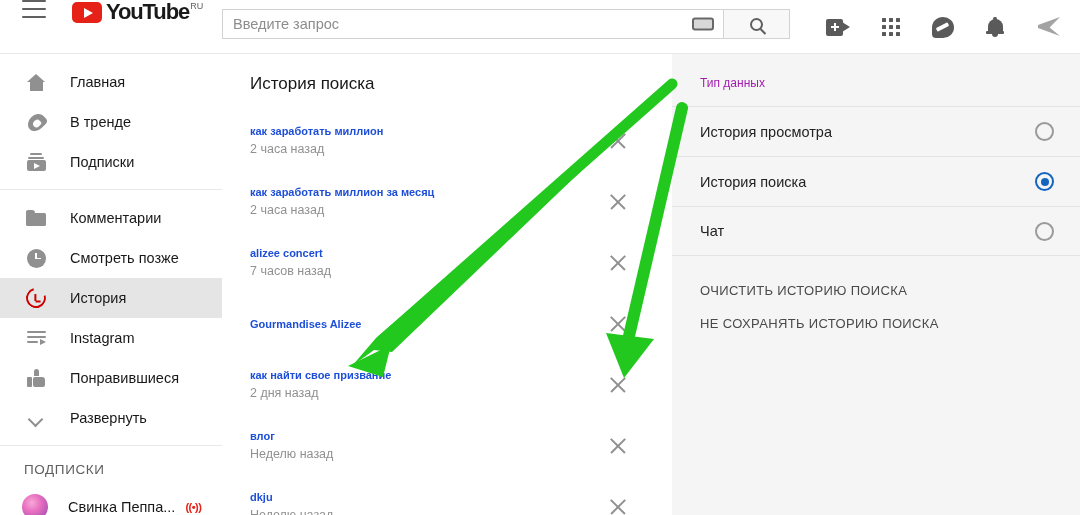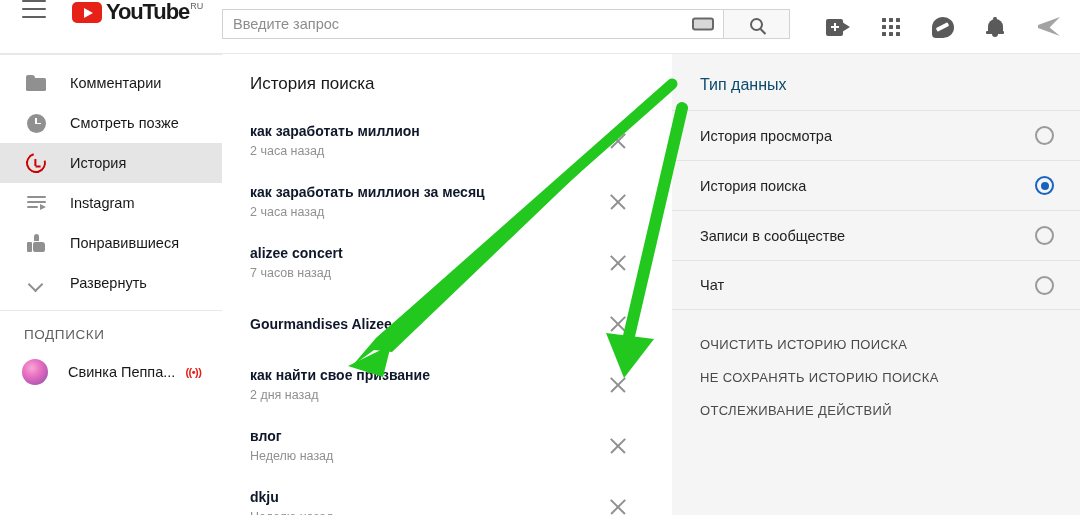--- a/index.html
+++ b/index.html
@@ -111,30 +111,30 @@
   .chan-av { width: 26px; height: 26px; border-radius: 50%; margin-right: 20px; flex:none;
     background: radial-gradient(circle at 38% 34%, #f7a8d8 0%, #e86fc0 38%, #b95bb5 70%, #8a4fa8 100%); }
   .chan-name { font-size: 14.5px; color:#181818; white-space:nowrap; }
   .live-badge { margin-left: 10px; color:#e62117; font-size: 11px; letter-spacing:-0.5px; font-weight:bold; }
 
   
   .main { position:absolute; left: 222px; top: 54px; width: 450px; height: 461px; background:#fff; overflow:hidden; }
   .main-title { font-size: 17px; color:#181818; font-weight:500; padding: 20px 0 0 28px; }
   .hist-list { margin-top: 16px; }
   .hist-row { position:relative; height: 61px; padding: 0 0 0 28px; display:flex; flex-direction:column; justify-content:center; }
-  .hist-q { font-size: 14px; font-weight: bold; color:#0f172a; white-space:nowrap; }
+  .hist-q { font-size: 11px; font-weight: bold; color:#1d4ed8; white-space:nowrap; }
   .hist-t { font-size: 12.5px; color:#909090; margin-top: 5px; }
   .hist-x { position:absolute; right: 44px; top: 50%; transform: translateY(-50%); width: 20px; height:20px; cursor:pointer; }
   .hist-x::before, .hist-x::after { content:""; position:absolute; left:0; top: 9px; width: 20px; height: 1.6px; background:#909090; }
   .hist-x::before { transform: rotate(45deg); }
   .hist-x::after { transform: rotate(-45deg); }
 
   
   .rpanel { position:absolute; left: 672px; top: 54px; width: 408px; height: 461px; background:#f5f5f5; }
-  .rp-title { font-size: 16px; color:#0c4a6e; padding: 22px 0 0 28px; }
+  .rp-title { font-size: 12px; color:#a21caf; padding: 22px 0 0 28px; }
   .rp-list { margin-top: 16px; }
   .rp-row { height: 50px; display:flex; align-items:center; justify-content:space-between; padding: 0 26px 0 28px; border-top: 1px solid #e3e3e3; cursor:pointer; }
   .rp-row:last-of-type { border-bottom: 1px solid #e3e3e3; }
   .rp-label { font-size: 14.5px; color:#222; }
   .radio { width: 19px; height: 19px; border-radius:50%; border: 2px solid #9a9a9a; flex:none; position:relative; background: transparent; }
   .radio.sel { border-color:#1565c0; }
   .radio.sel::after { content:""; position:absolute; left: 3.5px; top: 3.5px; width: 8px; height: 8px; border-radius:50%; background:#1565c0; }
   .rp-actions { padding-top: 18px; }
   .rp-action { font-size: 13px; color:#4a4a4a; letter-spacing: .35px; padding: 0 0 0 28px; height: 33px; display:flex; align-items:center; cursor:pointer; text-transform: uppercase; }
 
@@ -205,20 +205,47 @@
         <svg class="avatar-top" viewBox="0 0 26 24" aria-hidden="true">
           <path d="M2 10 L24 2 L13 12 L24 21 L2 13 Z" fill="#8f8f8f"></path>
           <path d="M13 12 L24 2 L13 13 Z" fill="#6d6d6d"></path>
         </svg>
       </div>
     </div>
   </div>
 
   <div class="sidebar">
 
+    <div class="nav-group">
+      <div class="nav-item">
+        <div class="nav-icon">
+          <div class="ic-home">
+              <div class="roof"></div>
+              <div class="walls"></div>
+            </div>
+        </div>
+        <div class="nav-label">Главная</div>
+      </div>
+      <div class="nav-item">
+        <div class="nav-icon">
+          <div class="ic-flame"></div>
+        </div>
+        <div class="nav-label">В тренде</div>
+      </div>
+      <div class="nav-item">
+        <div class="nav-icon">
+          <div class="ic-subs">
+              <div class="l1"></div>
+              <div class="l2"></div>
+              <div class="bx"></div>
+            </div>
+        </div>
+        <div class="nav-label">Подписки</div>
+      </div>
+    </div>
 
     <div class="nav-div"></div>
 
     <div class="nav-group">
       <div class="nav-item">
         <div class="nav-icon">
           <div class="ic-folder">
               <div class="tab"></div>
               <div class="bd"></div>
             </div>
@@ -335,35 +362,30 @@
         <div class="rp-label">История просмотра</div>
         <div class="radio"></div>
       </div>
 
       <div class="rp-row">
         <div class="rp-label">История поиска</div>
         <div class="radio sel"></div>
       </div>
 
 
-      <div class="rp-row">
-        <div class="rp-label">Записи в сообществе</div>
-        <div class="radio"></div>
-      </div>
 
       <div class="rp-row">
         <div class="rp-label">Чат</div>
         <div class="radio"></div>
       </div>
     </div>
 
     <div class="rp-actions">
       <div class="rp-action">ОЧИСТИТЬ ИСТОРИЮ ПОИСКА</div>
       <div class="rp-action">НЕ СОХРАНЯТЬ ИСТОРИЮ ПОИСКА</div>
-      <div class="rp-action">ОТСЛЕЖИВАНИЕ ДЕЙСТВИЙ</div>
     </div>
   </div>
 
   <svg class="arrows" viewBox="0 0 1080 515">
     <g>
       <path d="M672 84 L376 338 L352 366 L374 350 L392 352 Z" fill="#22c81e"></path>
       <path d="M672 84 L381 341" stroke="#22c81e" stroke-width="11" stroke-linecap="round" fill="none"></path>
       <path d="M348 366 L391 345 L383 377 Z" fill="#22c81e"></path>
     </g>
     <g>

